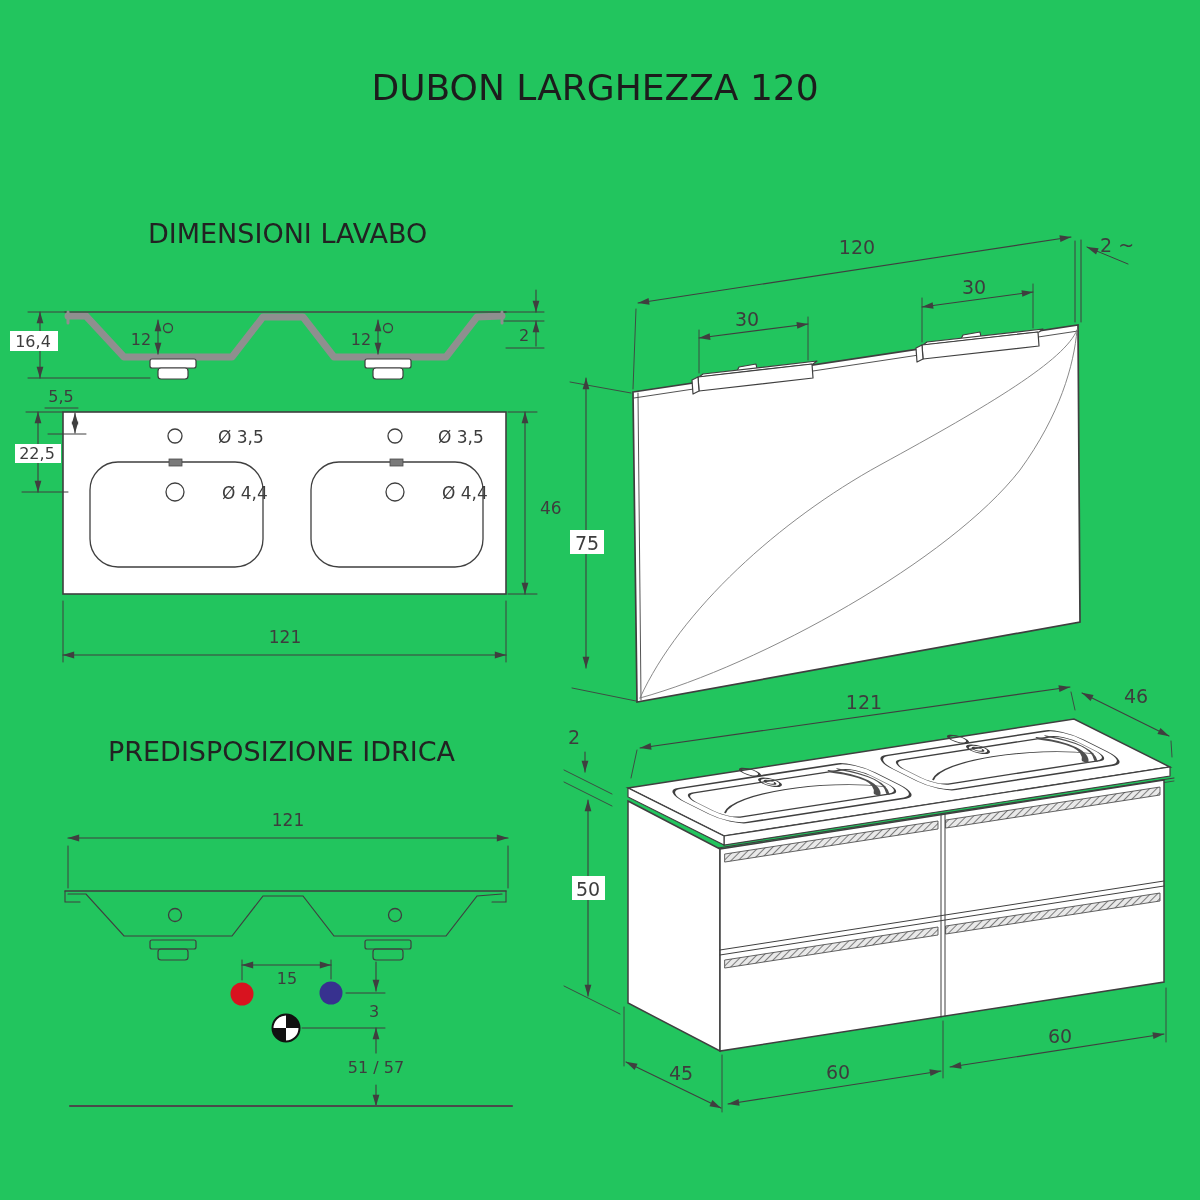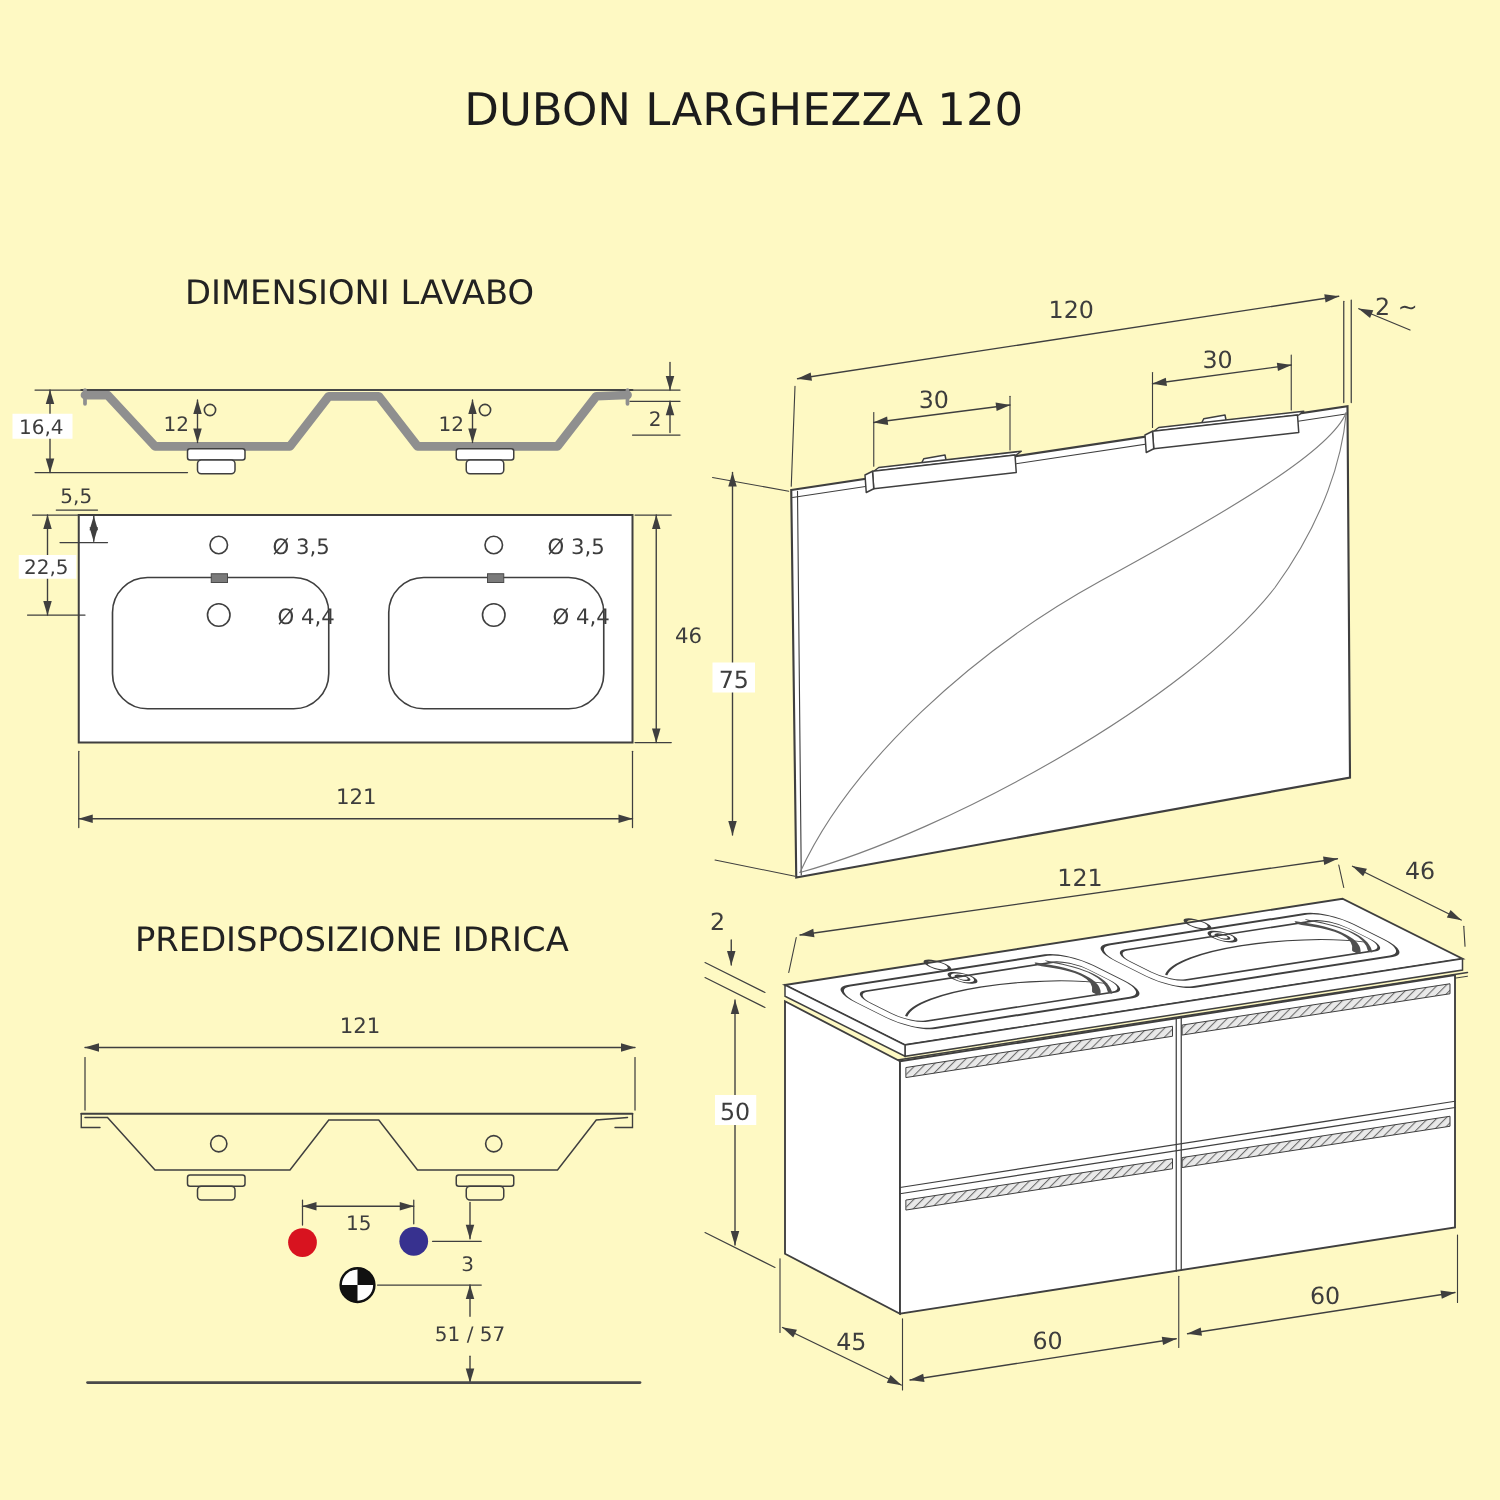--- a/index.html
+++ b/index.html
@@ -1,16 +1,16 @@
 <!DOCTYPE html>
 <html><head>
 <meta charset="utf-8">
 <style>
   html,body{margin:0;padding:0;background:#ffffff;}
-  .page{position:relative;width:1200px;height:1200px;background:#fef9c3;overflow:hidden;
+  .page{position:relative;width:1200px;height:1200px;background:#22c55e;overflow:hidden;
         font-family:"DejaVu Sans","Liberation Sans",sans-serif;}
   svg text{font-family:"DejaVu Sans","Liberation Sans",sans-serif;fill:#3d3d3d;}
   .title-t{font-size:36px;fill:#1c1c1c;}
   .head-t{font-size:27px;fill:#222;}
   .dim{font-size:16px;}
   .dim17{font-size:17px;}
   .dim19{font-size:19px;}
 </style>
 </head>
 <body>

